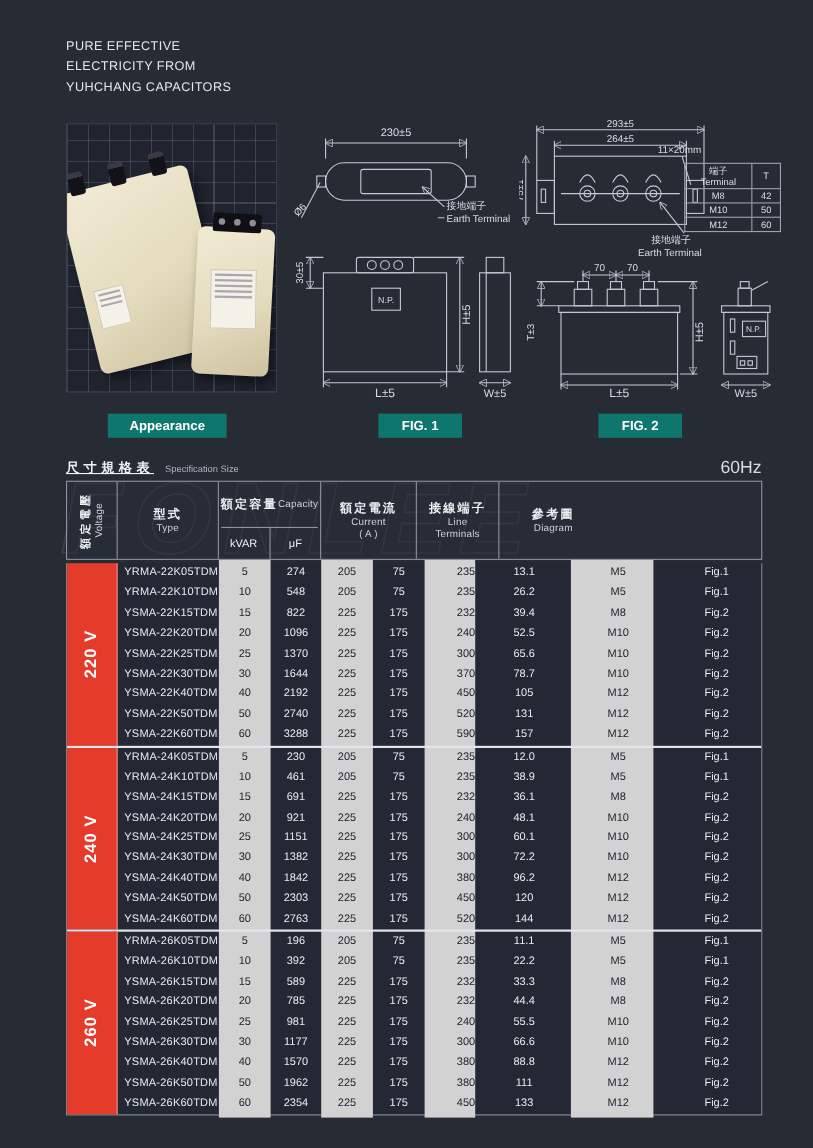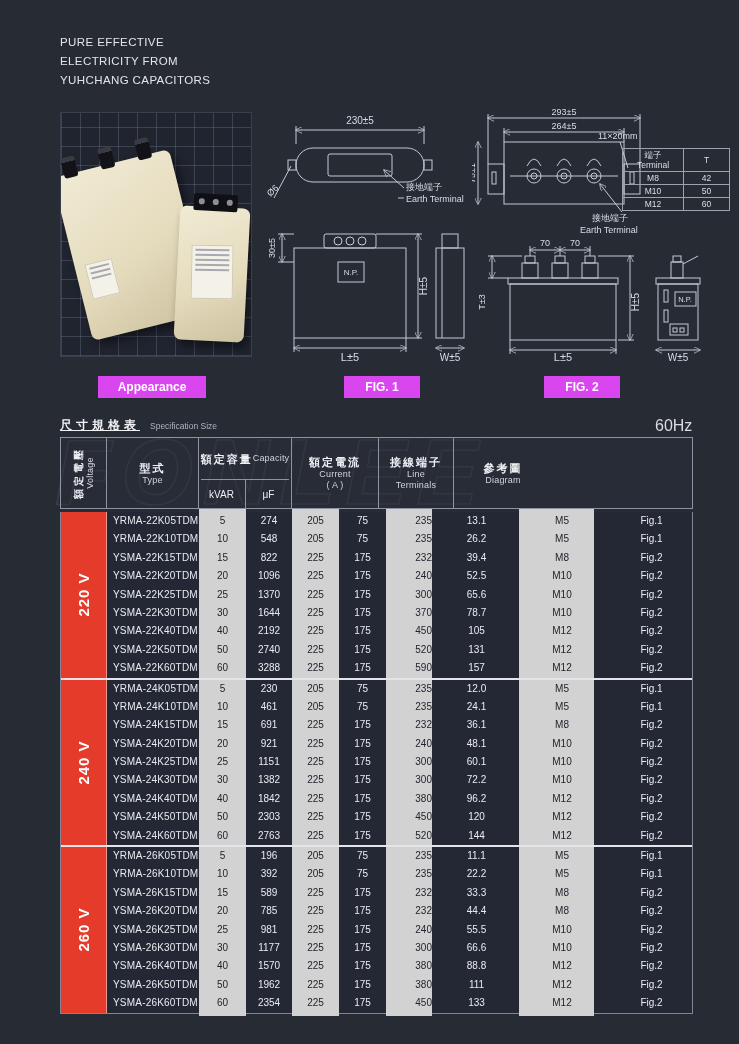--- a/index.html
+++ b/index.html
@@ -24,26 +24,26 @@
       repeating-linear-gradient(90deg,rgba(135,145,175,.28) 0 1px,transparent 1px 19px);}
   .cap{position:absolute;border-radius:7px;background:linear-gradient(155deg,#f1ead4 0%,#e5dcbe 55%,#cdc2a0 100%);box-shadow:4px 6px 10px rgba(0,0,0,.45);}
   .cap-big{left:10px;top:48px;width:120px;height:168px;transform:rotate(-14deg);}
   .cap-small{left:116px;top:94px;width:70px;height:134px;transform:rotate(3deg);}
   .knob{position:absolute;top:-17px;width:14px;height:21px;background:linear-gradient(#3a3a42 0 5px,#121218 5px);border-radius:3px;}
   .cap-label{position:absolute;background:#f4f2e8;border:1px solid #cfcab6;}
   .cap-label i{display:block;height:2px;background:#a9a8b0;margin:3px 3px 0 3px;}
   .blackcap{position:absolute;top:-13px;left:13px;width:44px;height:17px;background:#101014;border-radius:2px;}
   .blackcap b{position:absolute;top:5px;width:6px;height:6px;border-radius:50%;background:#8d8f98;}
   
-  .tag{background:#d946ef;color:#fff;font-weight:bold;font-size:12px;display:flex;align-items:center;justify-content:center;height:22px;}
+  .tag{background:#0f766e;color:#fff;font-weight:bold;font-size:12px;display:flex;align-items:center;justify-content:center;height:22px;}
   
   svg text{font-family:"Liberation Sans","DejaVu Sans",sans-serif;fill:#d8dce6;}
   .fig line,.fig rect,.fig path,.fig circle,.fig polyline{stroke:#c4c9d6;fill:none;stroke-width:1;}
   
-  .mini{left:622px;top:148px;width:108px;border-collapse:collapse;color:#dcdfe8;font-size:8.5px;text-align:center;}
+  .mini{left:622px;top:148px;width:88px;border-collapse:collapse;color:#dcdfe8;font-size:8.5px;text-align:center;}
   .mini td,.mini th{border:1px solid #9ca2b0;padding:0;height:12px;font-weight:normal;}
   .mini th{height:22px;line-height:10px;}
   
   .spec-title-cn{left:60px;top:417px;color:#f0f1f4;font-size:12px;font-weight:bold;letter-spacing:4px;text-decoration:underline;}
   .spec-title-en{left:150px;top:421px;color:#aeb3bf;font-size:8.5px;}
   .freq{left:655px;top:417px;color:#d8dbe2;font-size:16px;}
   
   .spec-table{left:60px;top:437px;width:633px;}
   .thead{display:flex;height:72px;border:1px solid #8d93a2;box-sizing:border-box;color:#eef0f4;background:rgba(42,46,57,.5);}
   .hc{border-right:1px solid #8d93a2;box-sizing:border-box;display:flex;flex-direction:column;align-items:center;justify-content:center;}
@@ -452,21 +452,21 @@
     <div class="cell c-diag dk">Fig.1</div>
   </div>
 
   <div class="trow">
     <div class="cell c-type">YRMA-24K10TDM</div>
     <div class="cell c-kvar lt">10</div>
     <div class="cell c-uf dk">461</div>
     <div class="cell c-l lt">205</div>
     <div class="cell c-w dk">75</div>
     <div class="cell c-h lt">235</div>
-    <div class="cell c-cur dk">24.1</div>
+    <div class="cell c-cur dk">38.9</div>
     <div class="cell c-term lt">M5</div>
     <div class="cell c-diag dk">Fig.1</div>
   </div>
 
   <div class="trow">
     <div class="cell c-type">YSMA-24K15TDM</div>
     <div class="cell c-kvar lt">15</div>
     <div class="cell c-uf dk">691</div>
     <div class="cell c-l lt">225</div>
     <div class="cell c-w dk">175</div>

